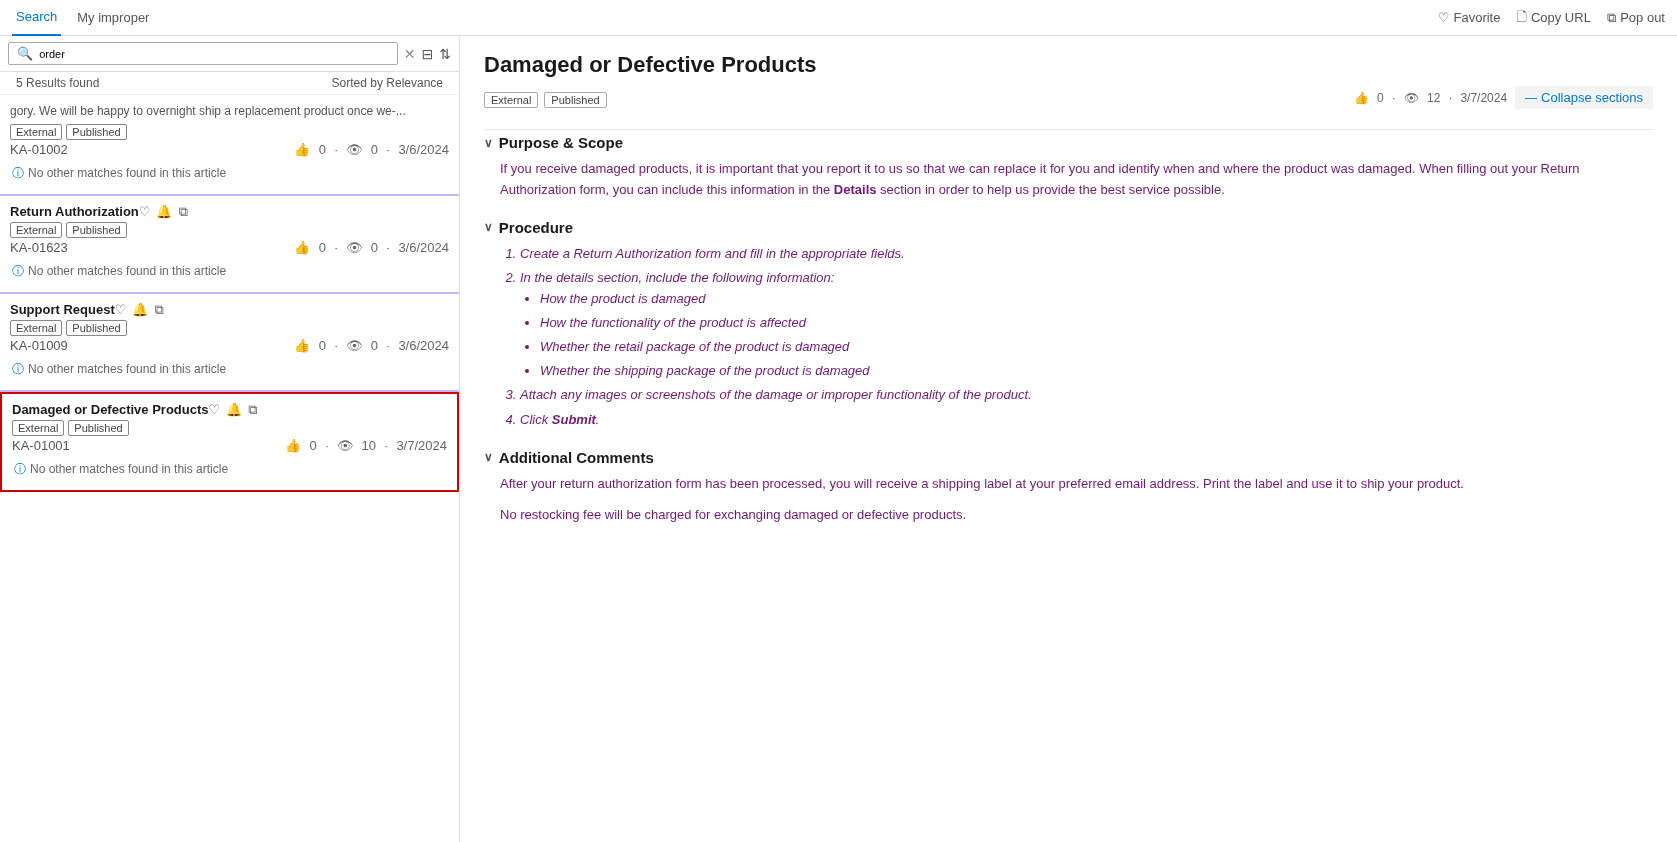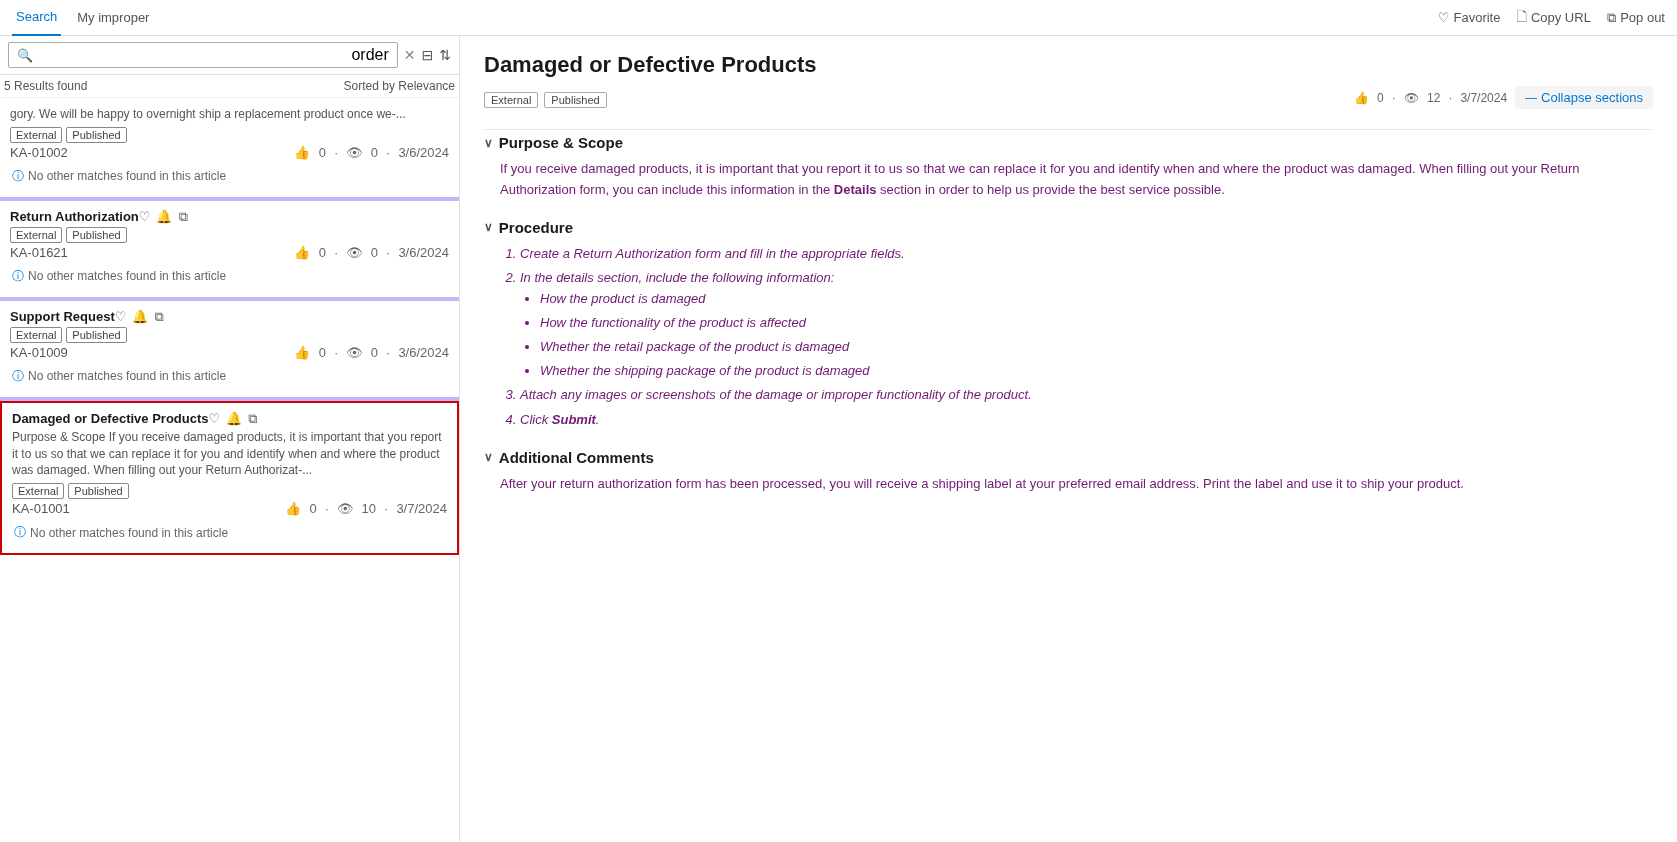--- a/index.html
+++ b/index.html
@@ -25,31 +25,31 @@
     .main-layout { display: flex; flex: 1; overflow: hidden; }
 
     
     .left-panel { width: 460px; flex-shrink: 0; border-right: 1px solid #e0e0e0; display: flex; flex-direction: column; overflow: hidden; }
 
     
     .search-bar {
       display: flex; align-items: center; border-bottom: 1px solid #e0e0e0; padding: 6px 8px; gap: 6px; flex-shrink: 0;
     }
     .search-bar-inner { display: flex; align-items: center; border: 1px solid #aaa; border-radius: 2px; flex: 1; padding: 3px 8px; gap: 6px; }
-    .search-bar-inner input { border: none; outline: none; flex: 1; font-size: 16px; text-align: right; }
+    .search-bar-inner input { border: none; outline: none; flex: 1; font-size: 11px; }
     .filter-icons { display: flex; gap: 6px; align-items: center; }
 
     
-    .results-header { padding: 4px 4px; font-size: 12px; color: #555; display: flex; justify-content: space-between; flex-shrink: 0; border-bottom: 1px solid #f0f0f0; }
+    .results-header { padding: 4px 16px; font-size: 12px; color: #555; display: flex; justify-content: space-between; flex-shrink: 0; border-bottom: 1px solid #f0f0f0; }
 
     
     .results-list { flex: 1; overflow-y: auto; }
 
     
-    .article-card { padding: 8px 10px; border-bottom: 4px solid #c4b5fd; cursor: pointer; }
+    .article-card { padding: 8px 10px; border-bottom: 2px solid #c4b5fd; cursor: pointer; }
     .article-card.selected { border: 2px solid #c00; }
     .article-card-header { display: flex; align-items: flex-start; margin-bottom: 2px; }
     .article-title { font-weight: 600; font-size: 13px; color: #1a1a1a; }
     .article-actions { display: flex; gap: 6px; align-items: center; color: #666; }
     .article-excerpt { font-size: 12px; color: #555; line-height: 1.4; margin-bottom: 4px; }
     .badges { display: flex; gap: 4px; margin-bottom: 2px; }
     .badge { border: 1px solid #888; font-size: 11px; padding: 1px 5px; color: #444; border-radius: 2px; }
     .article-meta { display: flex; justify-content: space-between; font-size: 13px; color: #666; margin-top: 2px; }
     .article-meta-left { color: #555; }
     .article-meta-right { display: flex; gap: 8px; align-items: center; color: #666; }
@@ -161,21 +161,21 @@
             <span>♡</span>
             <span>🔔</span>
             <span>⧉</span>
           </div>
         </div>
         <div class="badges">
           <span class="badge">External</span>
           <span class="badge">Published</span>
         </div>
         <div class="article-meta">
-          <span class="article-meta-left">KA-01621</span>
+          <span class="article-meta-left">KA-01623</span>
           <span class="article-meta-right">
             <span>👍</span>
             <span>0</span>
             <span>·</span>
             <span>👁</span>
             <span>0</span>
             <span>·</span>
             <span>3/6/2024</span>
           </span>
         </div>
@@ -218,21 +218,20 @@
 
       <div class="article-card selected">
         <div class="article-card-header">
           <span class="article-title">Damaged or Defective Products</span>
           <div class="article-actions">
             <span>♡</span>
             <span>🔔</span>
             <span>⧉</span>
           </div>
         </div>
-        <div class="article-excerpt">Purpose &amp; Scope If you receive damaged products, it is important that you report it to us so that we can replace it for you and identify when and where the product was damaged. When filling out your Return Authorizat-...</div>
         <div class="badges">
           <span class="badge">External</span>
           <span class="badge">Published</span>
         </div>
         <div class="article-meta">
           <span class="article-meta-left">KA-01001</span>
           <span class="article-meta-right">
             <span>👍</span>
             <span>0</span>
             <span>·</span>
@@ -309,17 +308,18 @@
       </div>
     </div>
 
     <div class="section">
       <div class="section-header">
         <span class="chevron">∨</span>
         <span>Additional Comments</span>
       </div>
       <div class="section-body">
         <p>After your return authorization form has been processed, you will receive a shipping label at your preferred email address. Print the label and use it to ship your product.</p>
+        <p style="margin-top: 10px;">No restocking fee will be charged for exchanging damaged or defective products.</p>
       </div>
     </div>
 
   </div>
 </div>
 
 </body></html>

